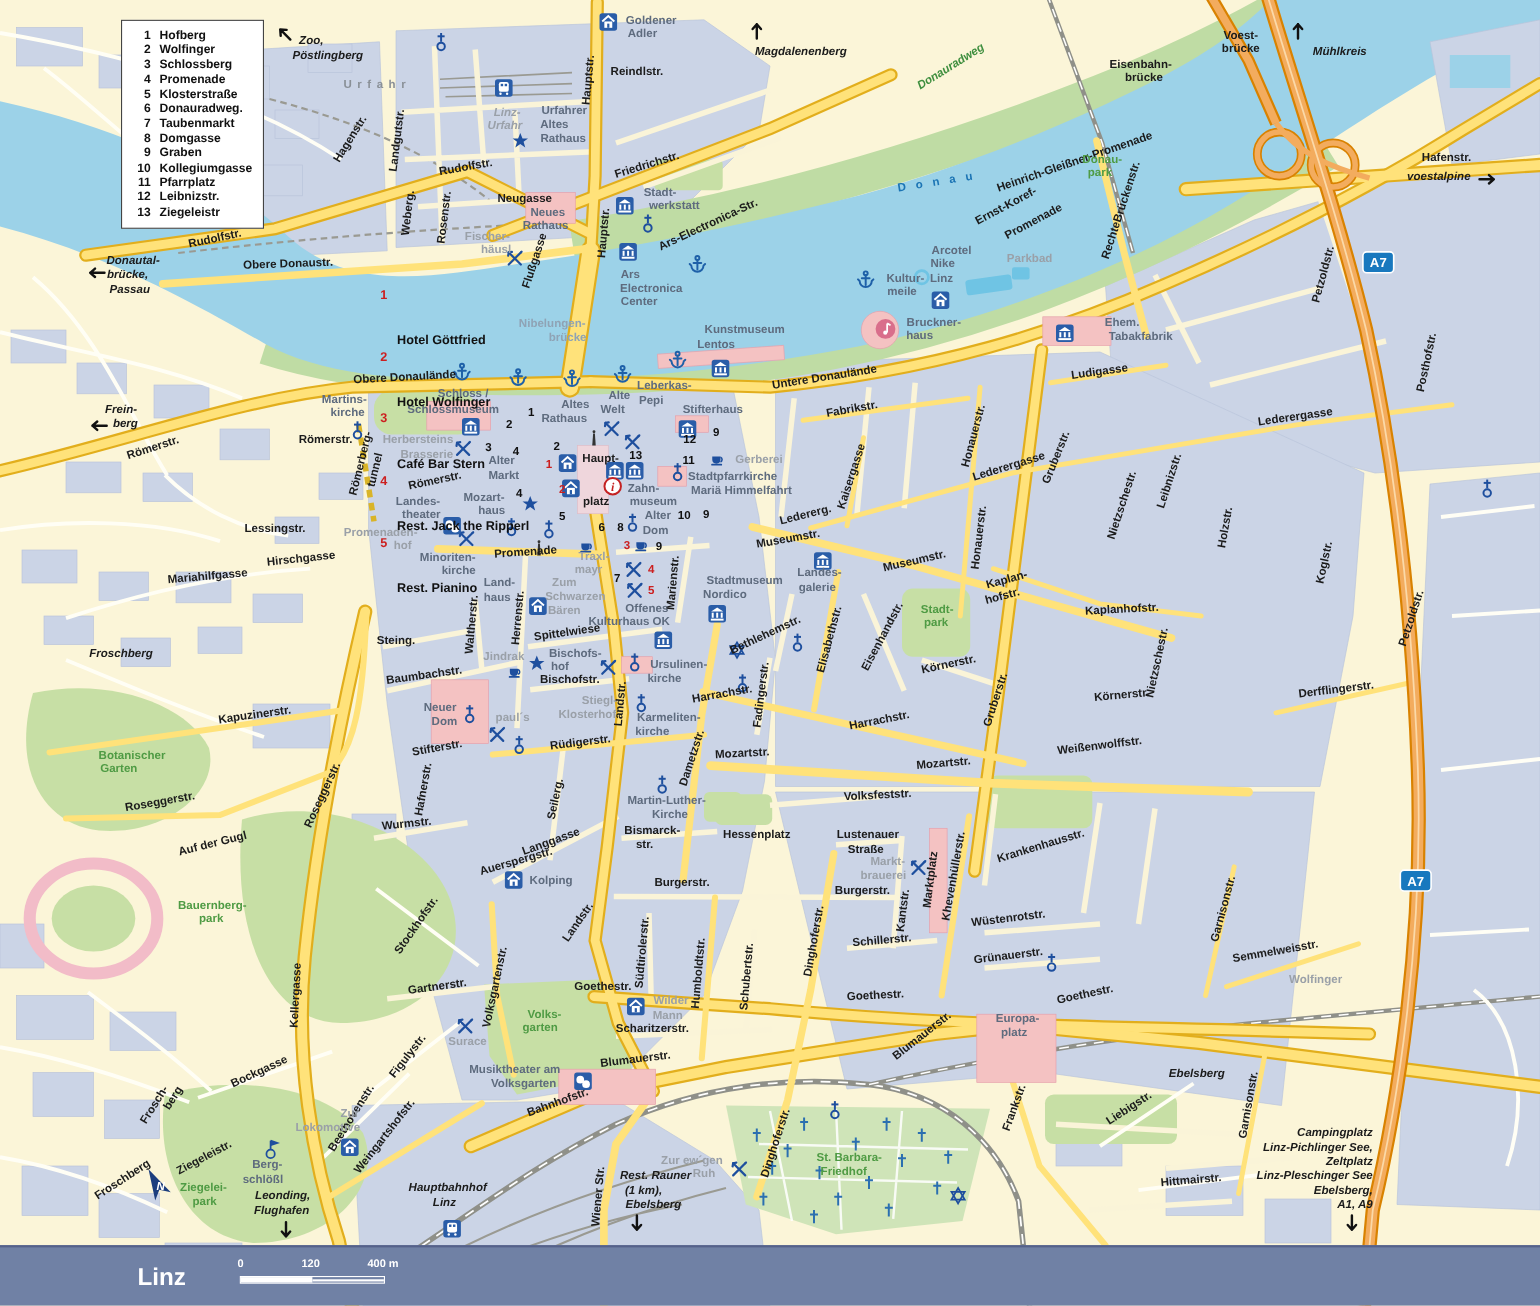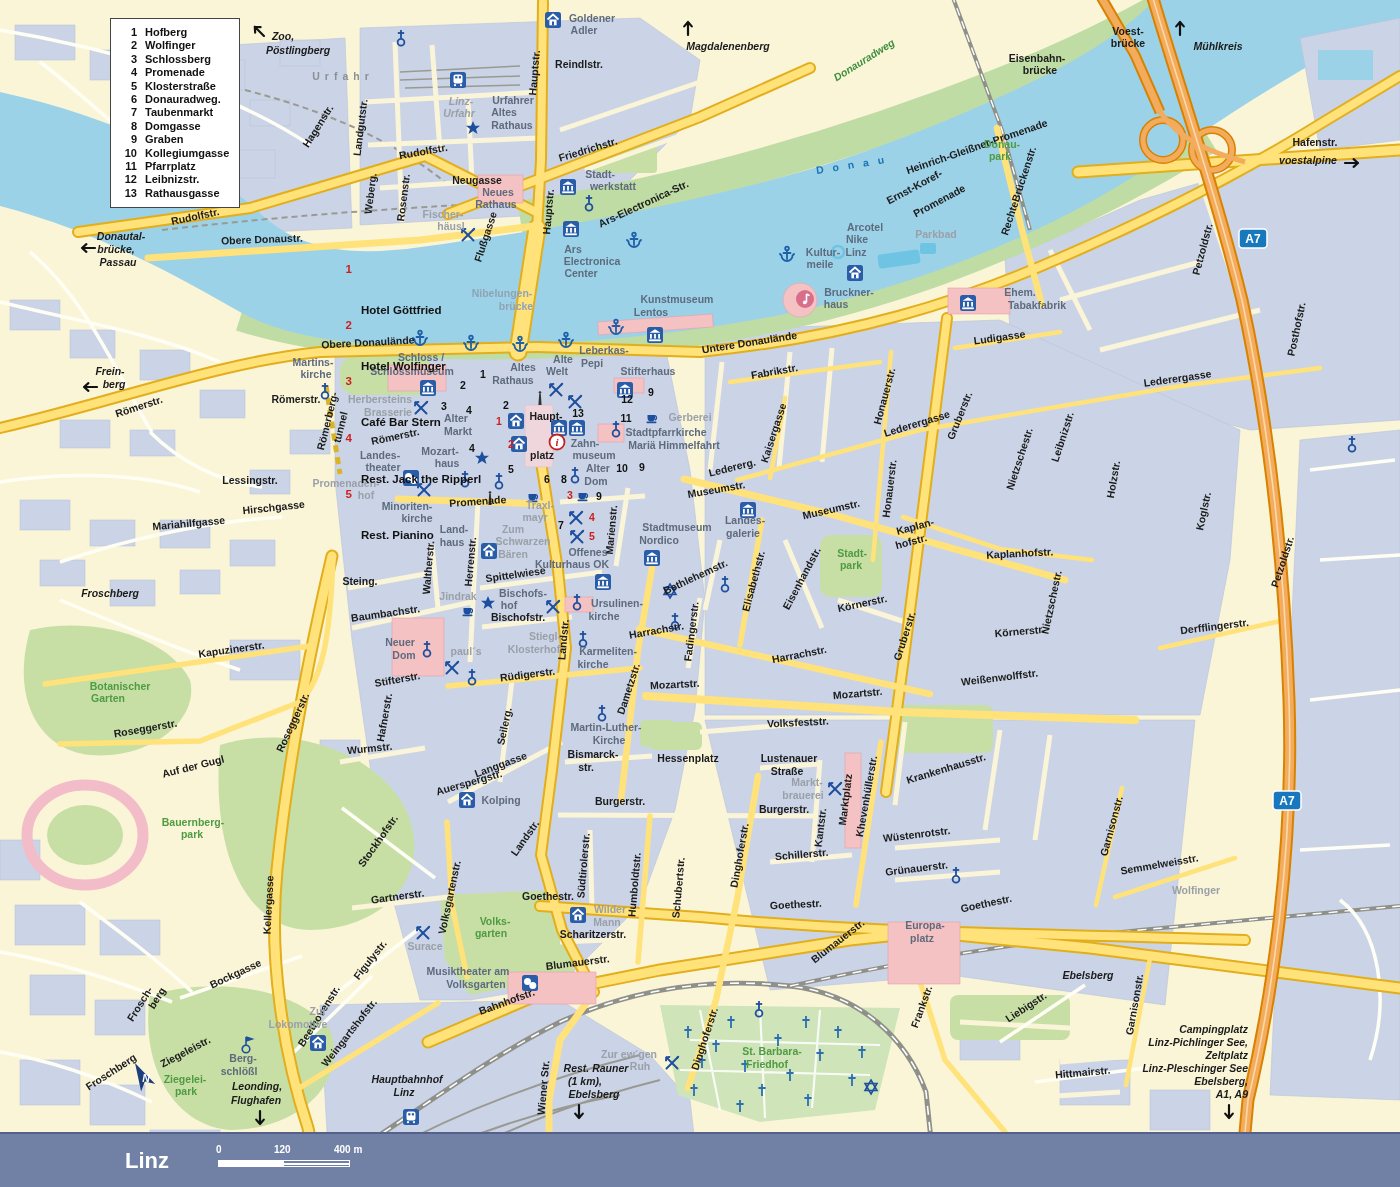--- a/index.html
+++ b/index.html
@@ -1276,21 +1276,21 @@
         <div class="row">
           <span class="num">11</span>
           <span class="lab">Pfarrplatz</span>
         </div>
         <div class="row">
           <span class="num">12</span>
           <span class="lab">Leibnizstr.</span>
         </div>
         <div class="row">
           <span class="num">13</span>
-          <span class="lab">Rathausgasse</span>
+          <span class="lab">Ziegeleistr</span>
         </div>
       </div>
 </div>
 
 <div class="poi-legend">
   <div>
         <div class="row">
           <span class="num">1</span>
           <span class="lab">Hotel Göttfried</span>
         </div>

